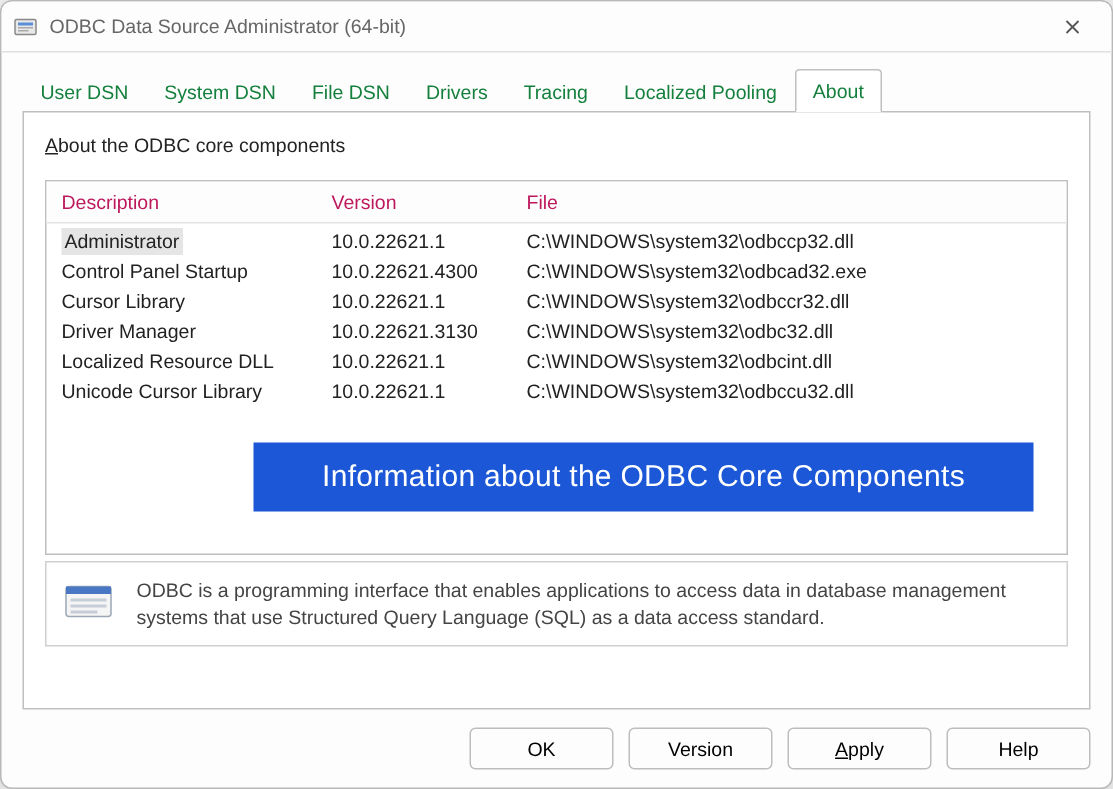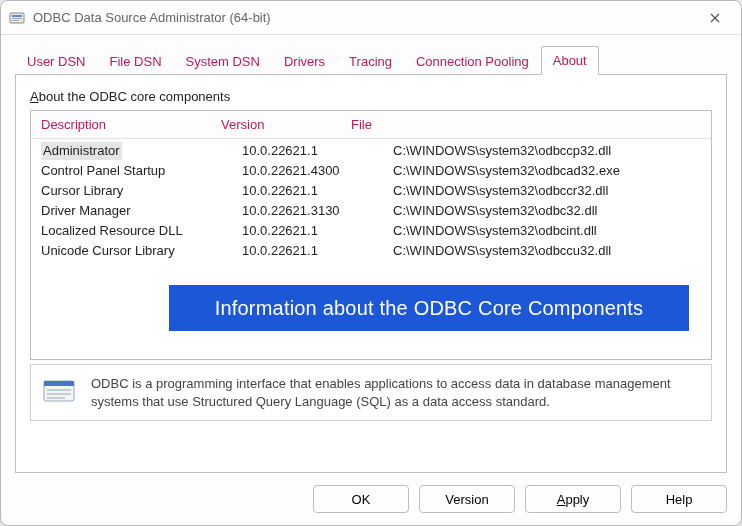--- a/index.html
+++ b/index.html
@@ -61,21 +61,21 @@
     display: flex;
     align-items: flex-end;
     gap: 0;
     margin-bottom: 0;
     position: relative;
     z-index: 2;
   }
   .tab {
     padding: 6px 11px 6px 11px;
     font-size: 13px;
-    color: #be185d;
+    color: #15803d;
     background: transparent;
     border: 1px solid transparent;
     border-bottom: none;
     cursor: pointer;
     position: relative;
     top: 1px;
   }
   .tab.active {
     background: #fff;
     border: 1px solid #bfbfbf;
@@ -89,21 +89,21 @@
     flex: 1;
     padding: 14px 14px 12px 14px;
     display: flex;
     flex-direction: column;
     position: relative;
     z-index: 1;
   }
 
   .section-label {
     font-size: 13px;
-    margin-bottom: 6px;
+    margin-bottom: 16px;
   }
   .section-label .accel { text-decoration: underline; }
 
   .listbox {
     border: 1px solid #bfbfbf;
     background: #fff;
     padding: 0;
     height: 250px;
     overflow: hidden;
     position: relative;
@@ -118,21 +118,20 @@
     padding: 6px 10px;
     border-bottom: 1px solid #e3e3e3;
     color: #be185d;
     background: #fdfdfd;
   }
   .list-body { padding: 2px 0; position: relative; }
   .list-row {
     padding: 1px 10px;
     line-height: 18px;
     white-space: nowrap;
-    gap: 21px;
   }
   .list-row .desc.selected {
     background: #e5e5e5;
     display: inline-block;
     padding: 0 2px;
   }
 
   .overlay-banner {
     position: absolute;
     left: 138px;
@@ -207,25 +206,25 @@
       <svg viewBox="0 0 10 10" width="10" height="10">
         <path d="M1 1 L9 9 M9 1 L1 9" stroke="currentColor" stroke-width="1.2" fill="none"></path>
       </svg>
     </div>
   </div>
 
   <div class="client">
 
     <div class="tabstrip" id="tabstrip">
         <div class="tab">User DSN</div>
+        <div class="tab">System DSN</div>
         <div class="tab">File DSN</div>
-        <div class="tab">System DSN</div>
         <div class="tab">Drivers</div>
         <div class="tab">Tracing</div>
-        <div class="tab">Connection Pooling</div>
+        <div class="tab">Localized Pooling</div>
         <div class="tab active">About</div>
       </div>
 
     <div class="tabpanel">
 
       <div class="section-label">
         <span class="accel">A</span><span>bout the ODBC core components</span>
       </div>
 
       <div class="listbox">

